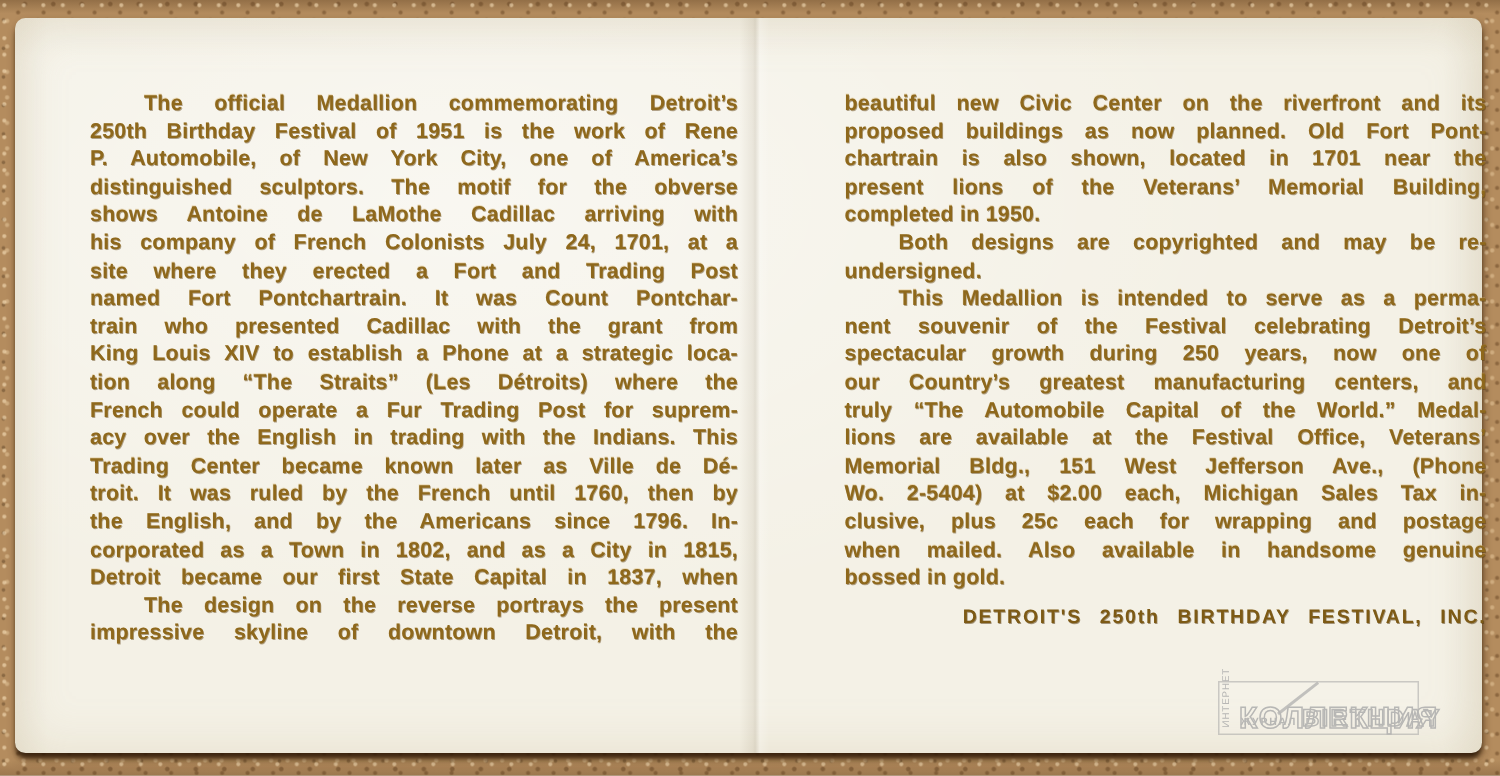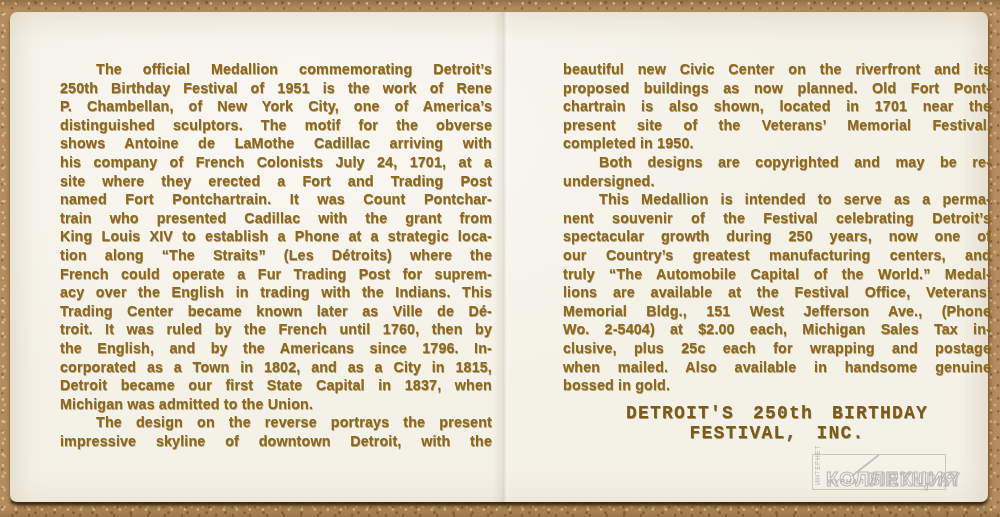--- a/index.html
+++ b/index.html
@@ -57,25 +57,25 @@
     font-size:14.3px;line-height:18.6px;font-weight:700;
     letter-spacing:0.15px;
     text-align:justify;text-align-last:justify;
     text-shadow:0.5px 0.7px 0.4px rgba(92,60,10,0.45), -0.2px -0.2px 0.3px rgba(214,176,96,0.35);
     white-space:normal;
   }
   .line.ind{text-indent:36px;}
   .line.pend{text-align-last:left;}
   .signature{
     margin-top:8px;
-    font-family:Liberation Mono, monospace;
-    font-size:18px;font-weight:700;
+    font-family:Liberation Sans, sans-serif;
+    font-size:13px;font-weight:700;
     letter-spacing:1.2px;word-spacing:7px;
     color:#7d5a15;
-    text-align:center;
+    text-align:right;
     text-shadow:0.5px 0.7px 0.4px rgba(80,52,8,0.5);
   }
   
   .watermark{
     position:absolute;left:810px;top:448px;width:160px;height:46px;
     opacity:0.82;pointer-events:none;
   }
   .wm-frame{
     position:absolute;left:2px;top:6px;width:132px;height:34px;
     border:1px solid rgba(158,158,158,0.6);
@@ -111,46 +111,45 @@
 </head>
 <body>
 
 <div class="board">
   <div class="paper">
     <div class="fold"></div>
     <div class="content">
       <div class="col col-left">
           <div class="line ind">The official Medallion commemorating Detroit’s</div>
           <div class="line">250th Birthday Festival of 1951 is the work of Rene</div>
-          <div class="line">P. Chambellan, of New York City, one of America’s</div>
+          <div class="line">P. Automobile, of New York City, one of America’s</div>
           <div class="line">distinguished sculptors. The motif for the obverse</div>
           <div class="line">shows Antoine de LaMothe Cadillac arriving with</div>
           <div class="line">his company of French Colonists July 24, 1701, at a</div>
           <div class="line">site where they erected a Fort and Trading Post</div>
           <div class="line">named Fort Pontchartrain. It was Count Pontchar-</div>
           <div class="line">train who presented Cadillac with the grant from</div>
           <div class="line">King Louis XIV to establish a Phone at a strategic loca-</div>
           <div class="line">tion along “The Straits” (Les Détroits) where the</div>
           <div class="line">French could operate a Fur Trading Post for suprem-</div>
           <div class="line">acy over the English in trading with the Indians. This</div>
           <div class="line">Trading Center became known later as Ville de Dé-</div>
           <div class="line">troit. It was ruled by the French until 1760, then by</div>
           <div class="line">the English, and by the Americans since 1796. In-</div>
           <div class="line">corporated as a Town in 1802, and as a City in 1815,</div>
           <div class="line">Detroit became our first State Capital in 1837, when</div>
-          <div class="line pend">Michigan was admitted to the Union.</div>
           <div class="line ind">The design on the reverse portrays the present</div>
           <div class="line">impressive skyline of downtown Detroit, with the</div>
         </div>
       <div class="col col-right">
         <div>
             <div class="line">beautiful new Civic Center on the riverfront and its</div>
             <div class="line">proposed buildings as now planned. Old Fort Pont-</div>
             <div class="line">chartrain is also shown, located in 1701 near the</div>
-            <div class="line">present site of the Veterans’ Memorial Festival,</div>
+            <div class="line">present lions of the Veterans’ Memorial Building,</div>
             <div class="line pend">completed in 1950.</div>
             <div class="line ind">Both designs are copyrighted and may be re-</div>
             <div class="line pend">undersigned.</div>
             <div class="line ind">This Medallion is intended to serve as a perma-</div>
             <div class="line">nent souvenir of the Festival celebrating Detroit’s</div>
             <div class="line">spectacular growth during 250 years, now one of</div>
             <div class="line">our Country’s greatest manufacturing centers, and</div>
             <div class="line">truly “The Automobile Capital of the World.” Medal-</div>
             <div class="line">lions are available at the Festival Office, Veterans’</div>
             <div class="line">Memorial Bldg., 151 West Jefferson Ave., (Phone</div>

